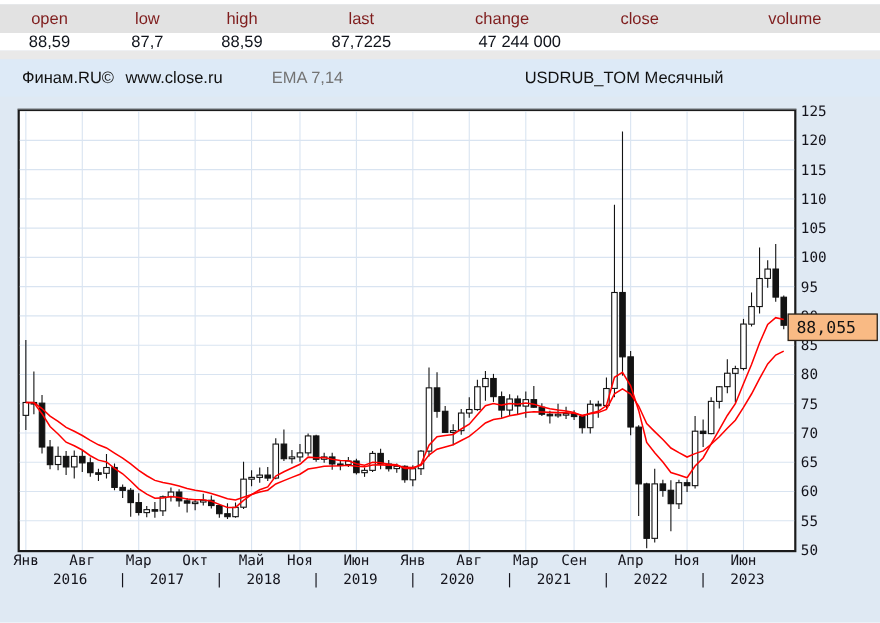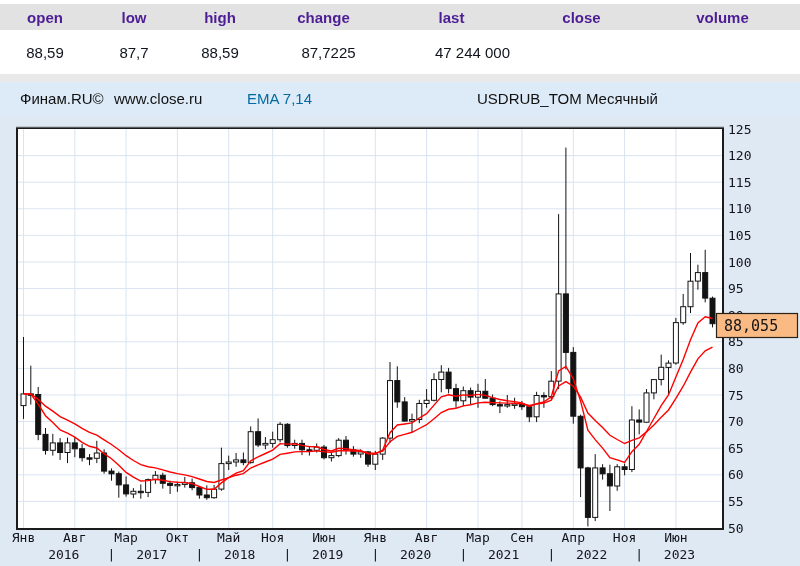--- a/index.html
+++ b/index.html
@@ -4,48 +4,48 @@
 <style>
   html,body{margin:0;padding:0;}
   body{
     width:800px;height:566px;overflow:hidden;
     font-family:"Liberation Sans",sans-serif;
     background:#dfe9f3;
   }
   .topstrip{height:4px;background:#ffffff;}
   .quote-row{display:flex;align-items:center;}
   .quote-head{height:26px;background:#e2e2e2;}
-  .quote-vals{height:44px;background:#ffffff;}
+  .quote-vals{height:16px;background:#ffffff;}
   .qc{text-align:center;font-size:15px;}
-  .quote-head .qc{color:#4c1d95;font-weight:bold;}
+  .quote-head .qc{color:#7f1d1d;}
   .quote-vals .qc{color:#10141c;}
   .qc.neg{color:#e8142c;}
   .c0{width:90px}.c1{width:88px}.c2{width:84px}.c3{width:133px}
   .c4{width:123px}.c5{width:127px}.c6{width:155px}
   .divider{height:8px;background:#e9e9e9;}
   .infobar{height:34px;background:#ddeaf7;position:relative;font-size:15px;color:#111;}
   .infobar span{position:absolute;top:8px;white-space:nowrap;}
   .ib-brand{left:20px;text-align:right;}
   .ib-site{left:114px;}
-  .ib-ema{left:247px;color:#0369a1;}
+  .ib-ema{left:247px;color:#737373;}
   .ib-instr{left:477px;}
   .chart-section{position:relative;width:800px;height:466px;background:#dfe9f3;}
   svg text{user-select:none;}
 </style>
 </head>
 <body>
 
 <div class="topstrip"></div>
 
 <div class="quote-row quote-head">
   <div class="qc c0">open</div>
   <div class="qc c1">low</div>
   <div class="qc c2">high</div>
+  <div class="qc c3">last</div>
   <div class="qc c4">change</div>
-  <div class="qc c3">last</div>
   <div class="qc c5">close</div>
   <div class="qc c6">volume</div>
 </div>
 
 <div class="quote-row quote-vals">
   <div class="qc c0">88,59</div>
   <div class="qc c1">87,7</div>
   <div class="qc c2">88,59</div>
   <div class="qc c3">87,7225</div>
   <div class="qc c6">47 244 000</div>

